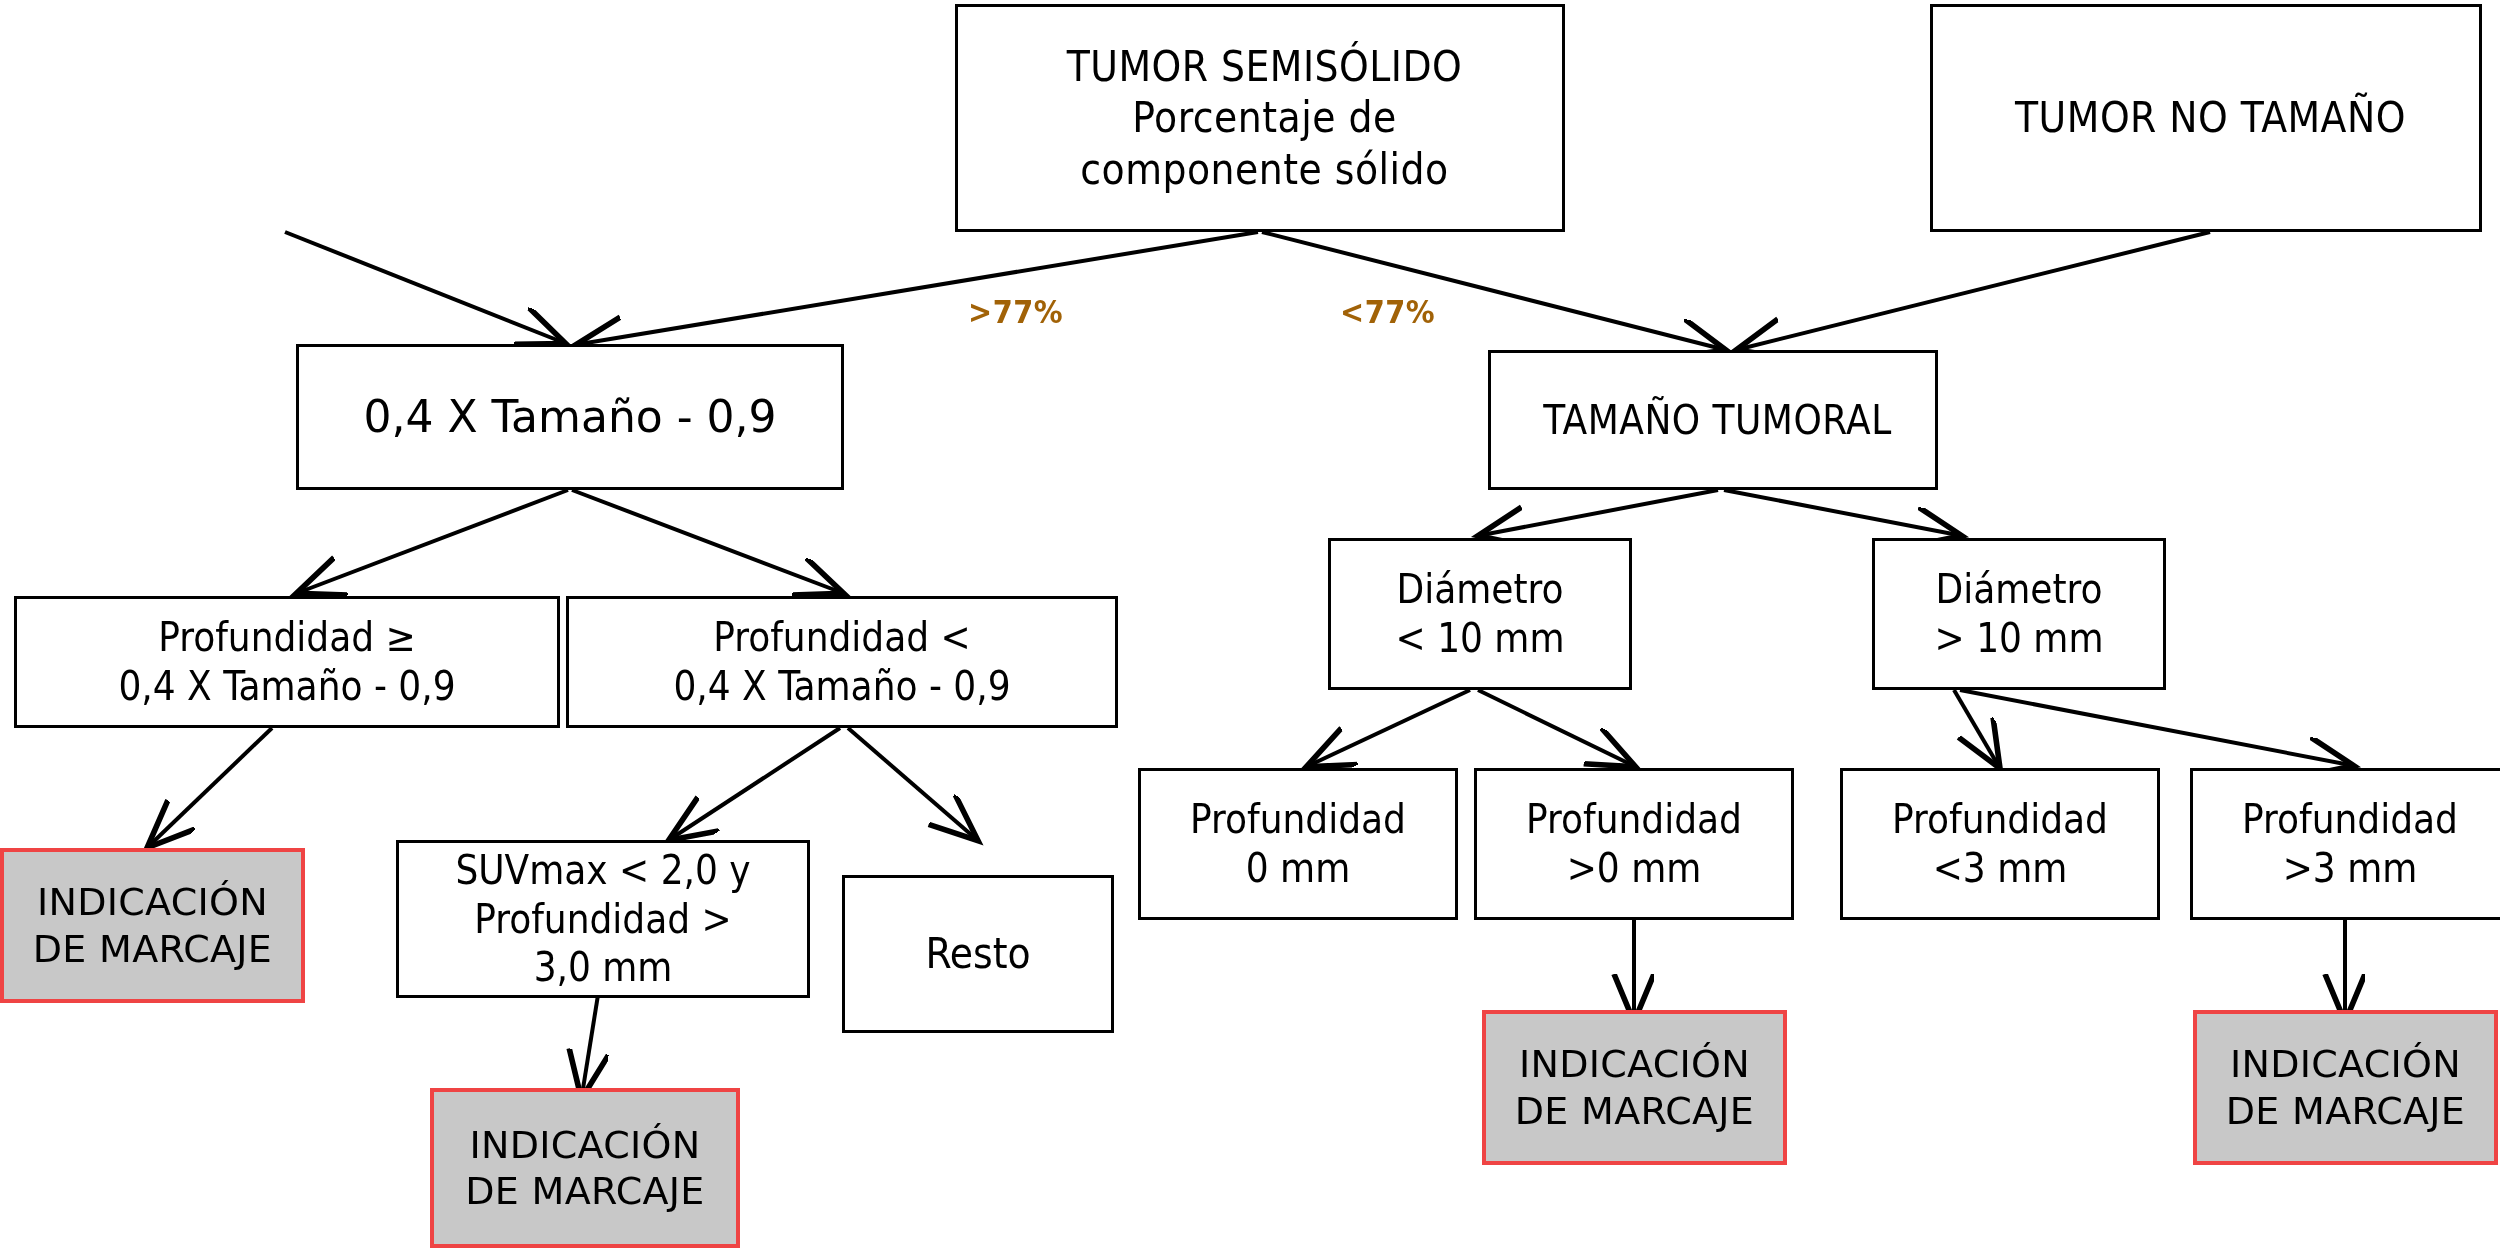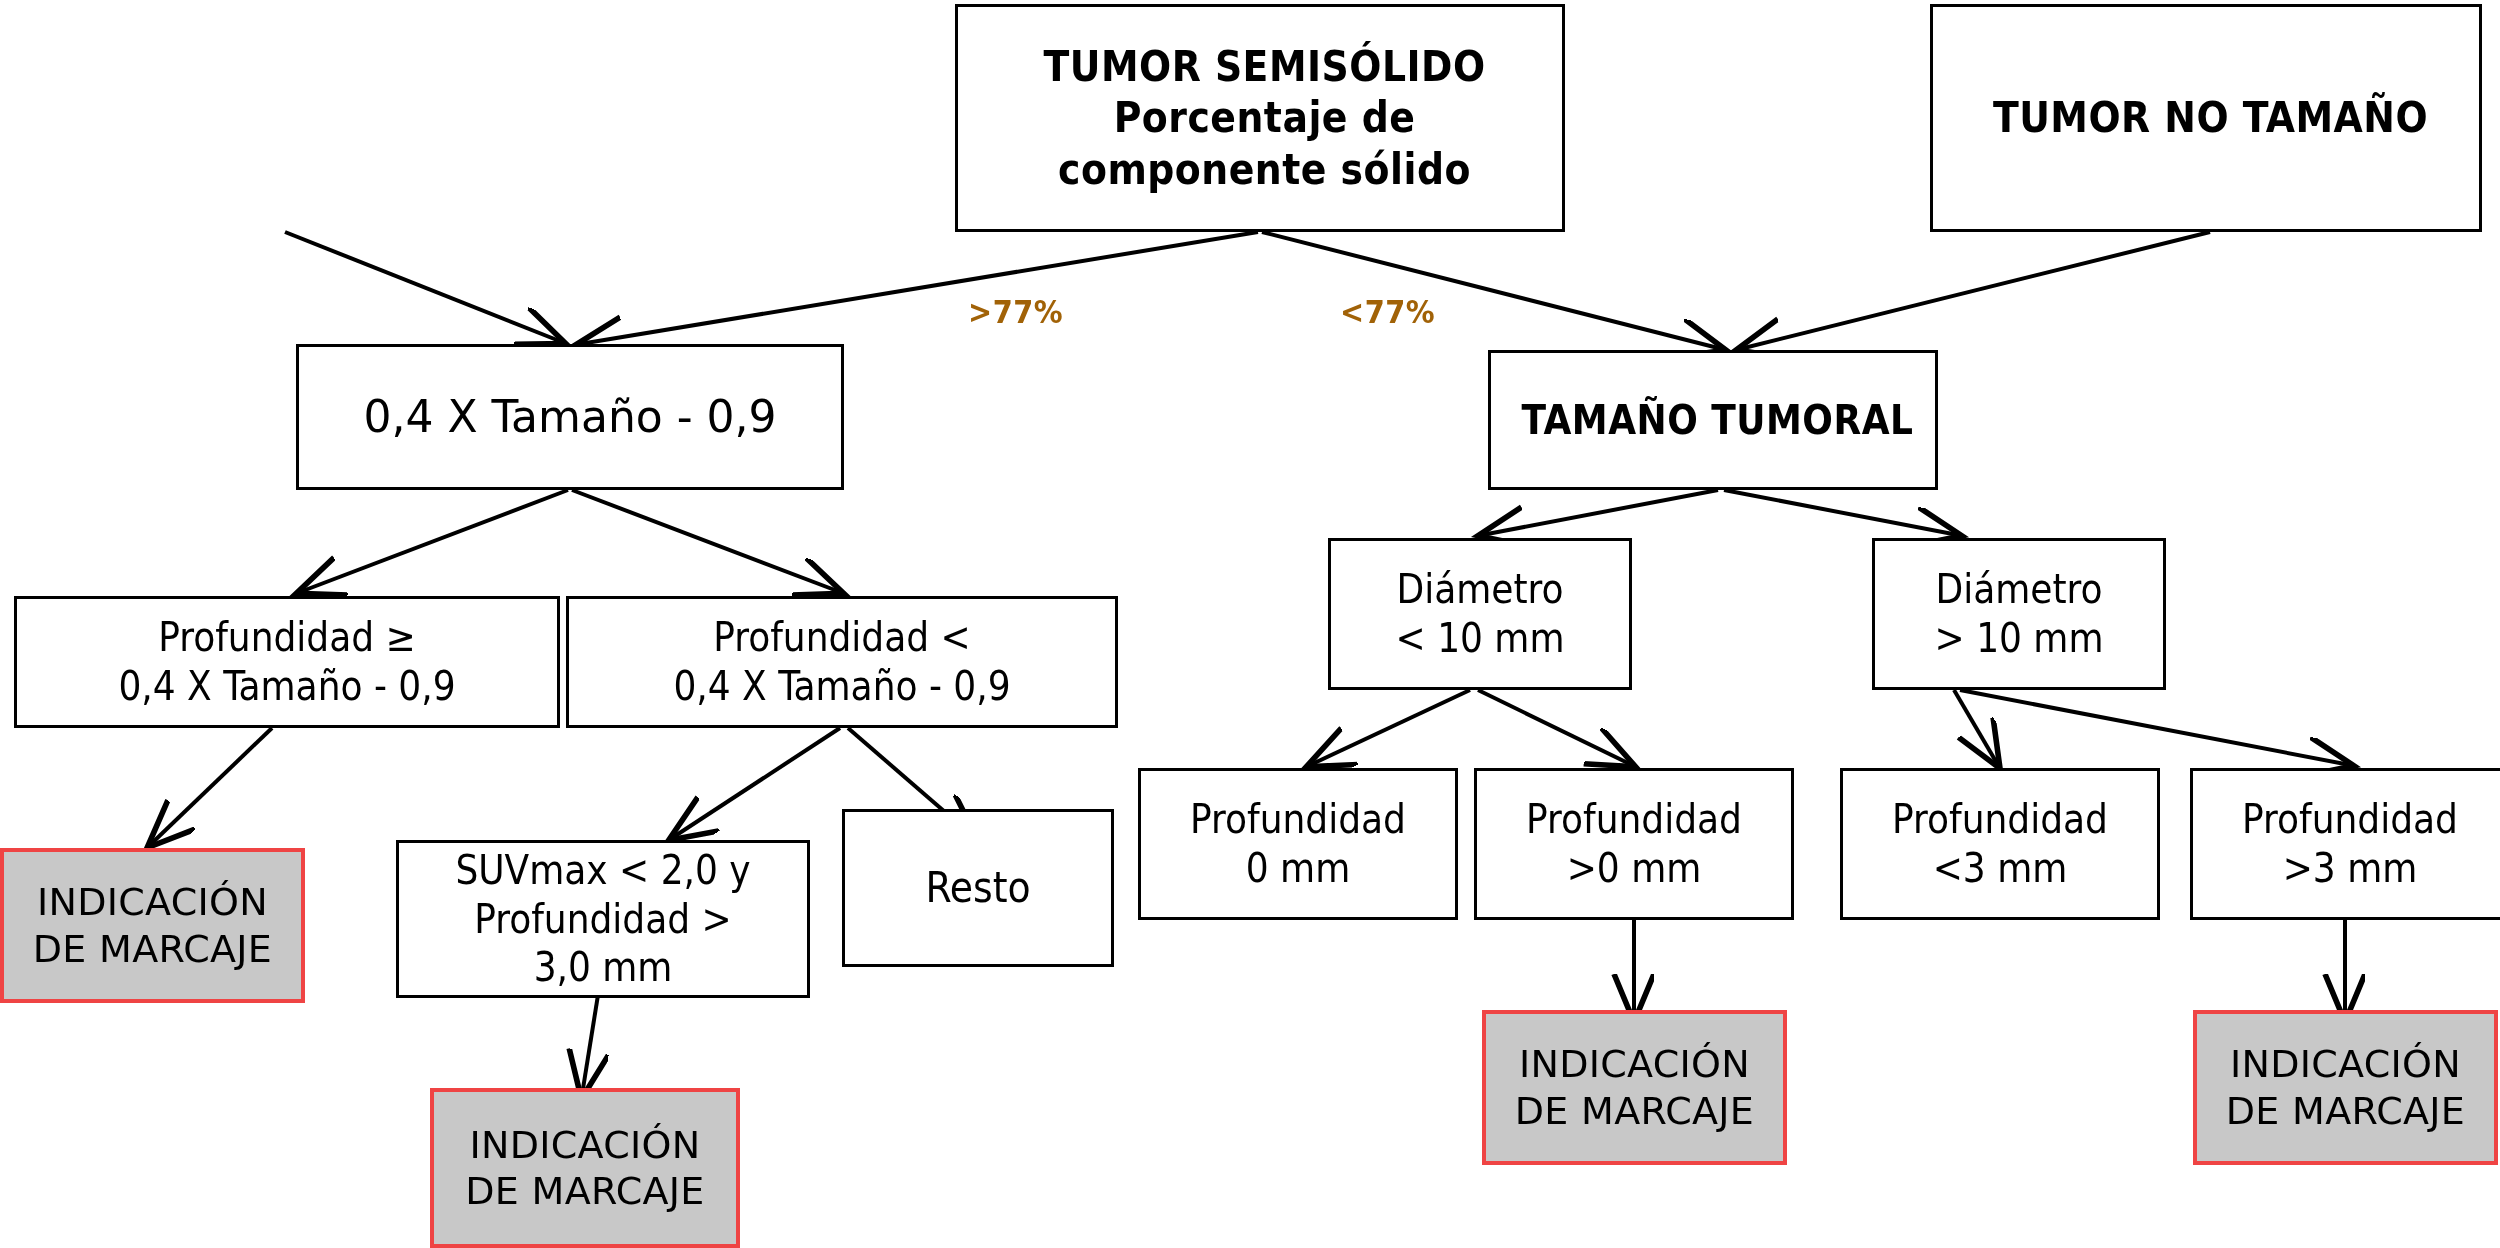--- a/index.html
+++ b/index.html
@@ -39,21 +39,21 @@
     line-height: 1.22;
     padding: 2px 6px;
   }
   .node .txt {
     display: block;
     width: 100%;
     white-space: pre-line;
   }
   
   .n-title {
-    font-weight: 700;
+    font-weight: 400;
     font-stretch: condensed;
     letter-spacing: 0.5px;
     padding-left: 15px;
   }
   .n-body {
     font-weight: 400;
     font-stretch: condensed;
   }
   .n-plain {
     font-weight: 400;
@@ -168,21 +168,21 @@
     <span class="txt">Diámetro
 &gt; 10 mm</span>
   </div>
 
   <div class="node n-body" style="left:396px; top:840px; width:414px; height:158px; font-size:40px;">
     <span class="txt">SUVmax &lt; 2,0 y
 Profundidad &gt;
 3,0 mm</span>
   </div>
 
-  <div class="node n-body" style="left:842px; top:809px; width:272px; height:158px; font-size:42px;">
+  <div class="node n-body" style="left:842px; top:875px; width:272px; height:158px; font-size:42px;">
     <span class="txt">Resto</span>
   </div>
 
   <div class="node n-body" style="left:1138px; top:768px; width:320px; height:152px; font-size:40px;">
     <span class="txt">Profundidad
 0 mm</span>
   </div>
 
   <div class="node n-body" style="left:1474px; top:768px; width:320px; height:152px; font-size:40px;">
     <span class="txt">Profundidad

